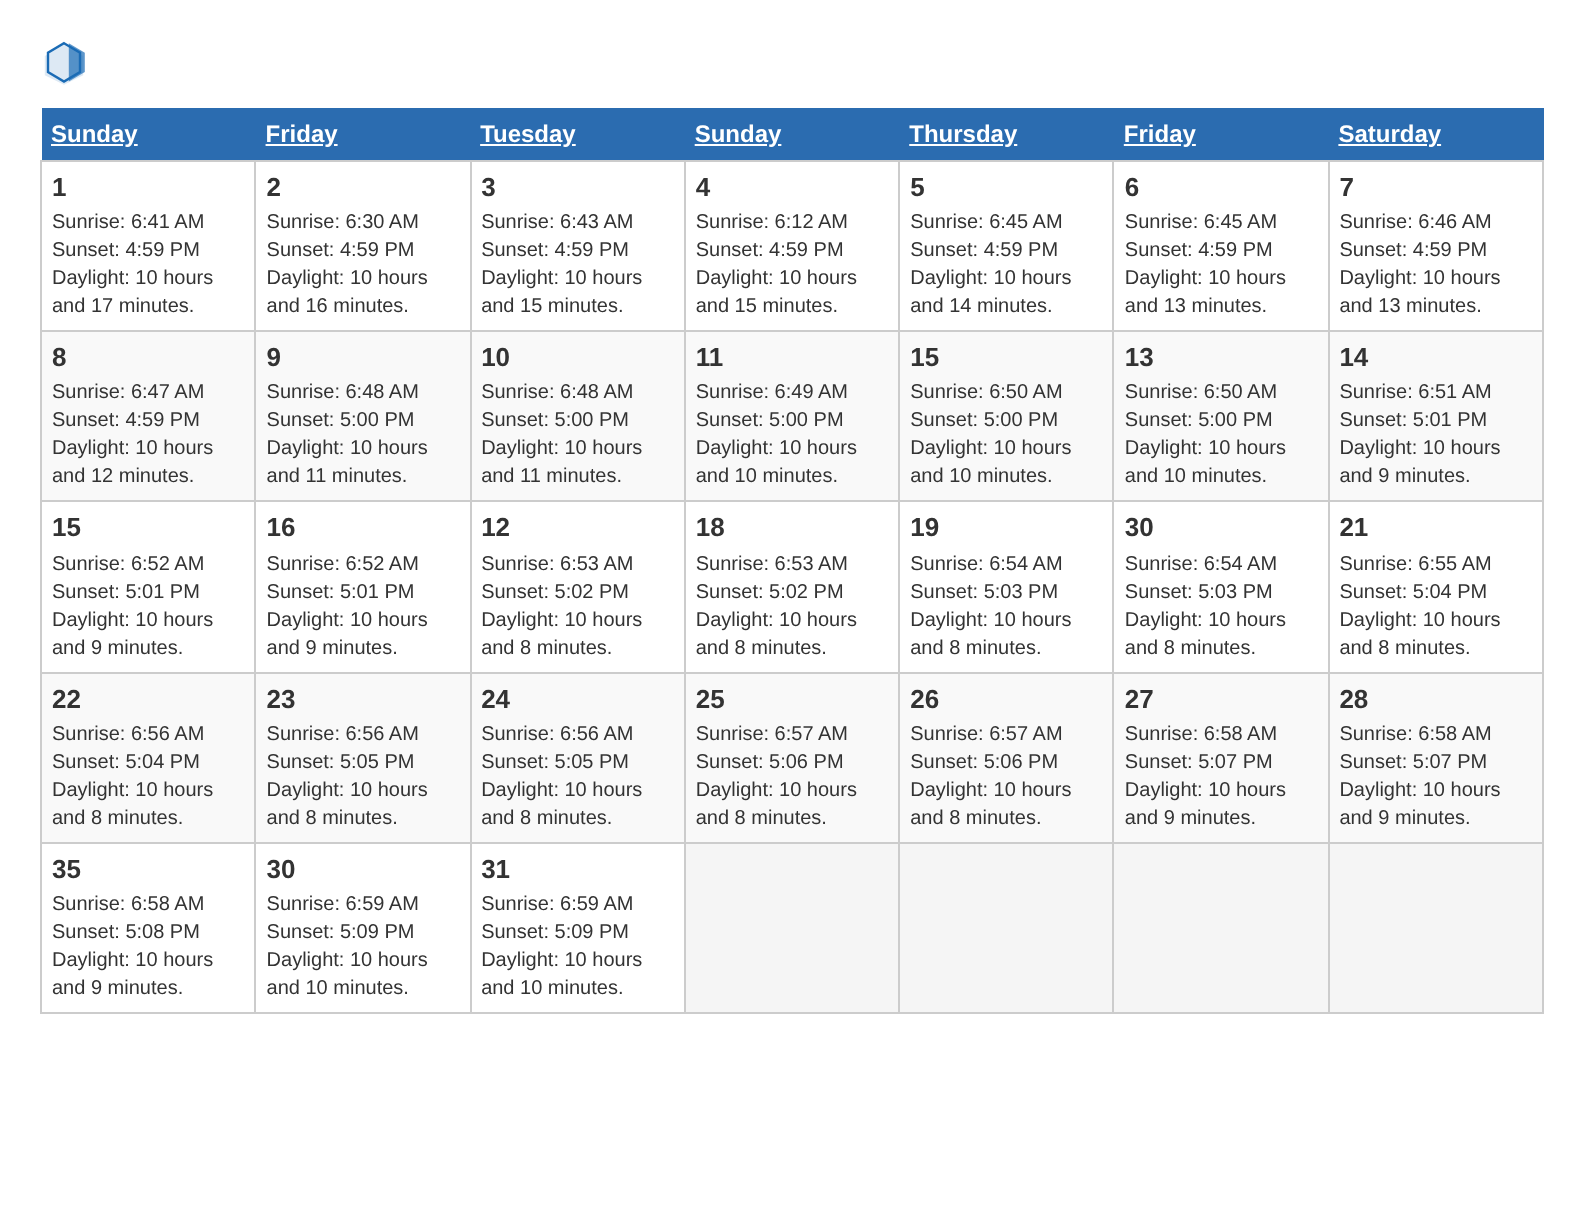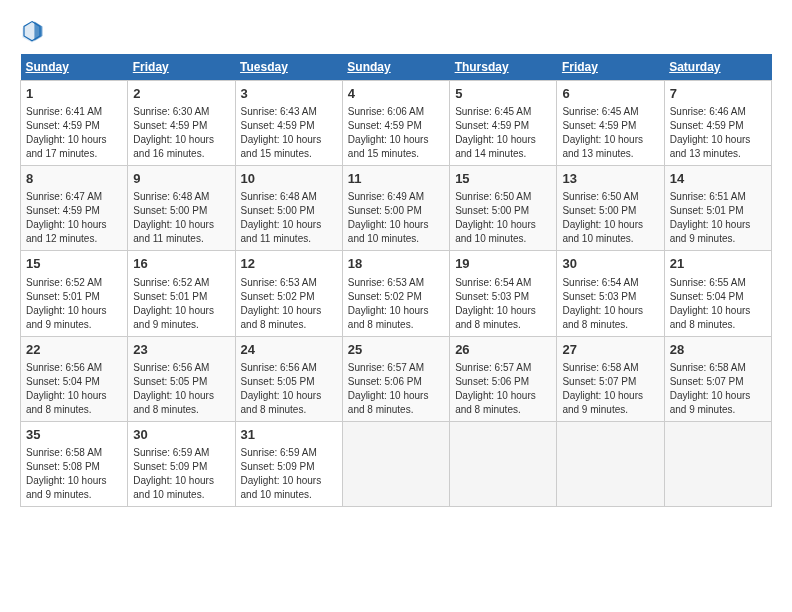--- a/index.html
+++ b/index.html
@@ -113,21 +113,21 @@
       <th>Thursday</th>
       <th>Friday</th>
       <th>Saturday</th>
     </tr>
   </thead>
   <tbody id="calendar-body">
   <tr>
         <td><span class="day-num">1</span><span>Sunrise: 6:41 AM</span><br><span>Sunset: 4:59 PM</span><br><span>Daylight: 10 hours and 17 minutes.</span></td>
         <td><span class="day-num">2</span><span>Sunrise: 6:30 AM</span><br><span>Sunset: 4:59 PM</span><br><span>Daylight: 10 hours and 16 minutes.</span></td>
         <td><span class="day-num">3</span><span>Sunrise: 6:43 AM</span><br><span>Sunset: 4:59 PM</span><br><span>Daylight: 10 hours and 15 minutes.</span></td>
-        <td><span class="day-num">4</span><span>Sunrise: 6:06 AM</span><br><span>Sunset: 4:59 PM</span><br><span>Daylight: 10 hours and 15 minutes.</span></td>
+        <td><span class="day-num">4</span><span>Sunrise: 6:12 AM</span><br><span>Sunset: 4:59 PM</span><br><span>Daylight: 10 hours and 15 minutes.</span></td>
         <td><span class="day-num">5</span><span>Sunrise: 6:45 AM</span><br><span>Sunset: 4:59 PM</span><br><span>Daylight: 10 hours and 14 minutes.</span></td>
         <td><span class="day-num">6</span><span>Sunrise: 6:45 AM</span><br><span>Sunset: 4:59 PM</span><br><span>Daylight: 10 hours and 13 minutes.</span></td>
         <td><span class="day-num">7</span><span>Sunrise: 6:46 AM</span><br><span>Sunset: 4:59 PM</span><br><span>Daylight: 10 hours and 13 minutes.</span></td>
       </tr>
       <tr>
         <td><span class="day-num">8</span><span>Sunrise: 6:47 AM</span><br><span>Sunset: 4:59 PM</span><br><span>Daylight: 10 hours and 12 minutes.</span></td>
         <td><span class="day-num">9</span><span>Sunrise: 6:48 AM</span><br><span>Sunset: 5:00 PM</span><br><span>Daylight: 10 hours and 11 minutes.</span></td>
         <td><span class="day-num">10</span><span>Sunrise: 6:48 AM</span><br><span>Sunset: 5:00 PM</span><br><span>Daylight: 10 hours and 11 minutes.</span></td>
         <td><span class="day-num">11</span><span>Sunrise: 6:49 AM</span><br><span>Sunset: 5:00 PM</span><br><span>Daylight: 10 hours and 10 minutes.</span></td>
         <td><span class="day-num">15</span><span>Sunrise: 6:50 AM</span><br><span>Sunset: 5:00 PM</span><br><span>Daylight: 10 hours and 10 minutes.</span></td>

